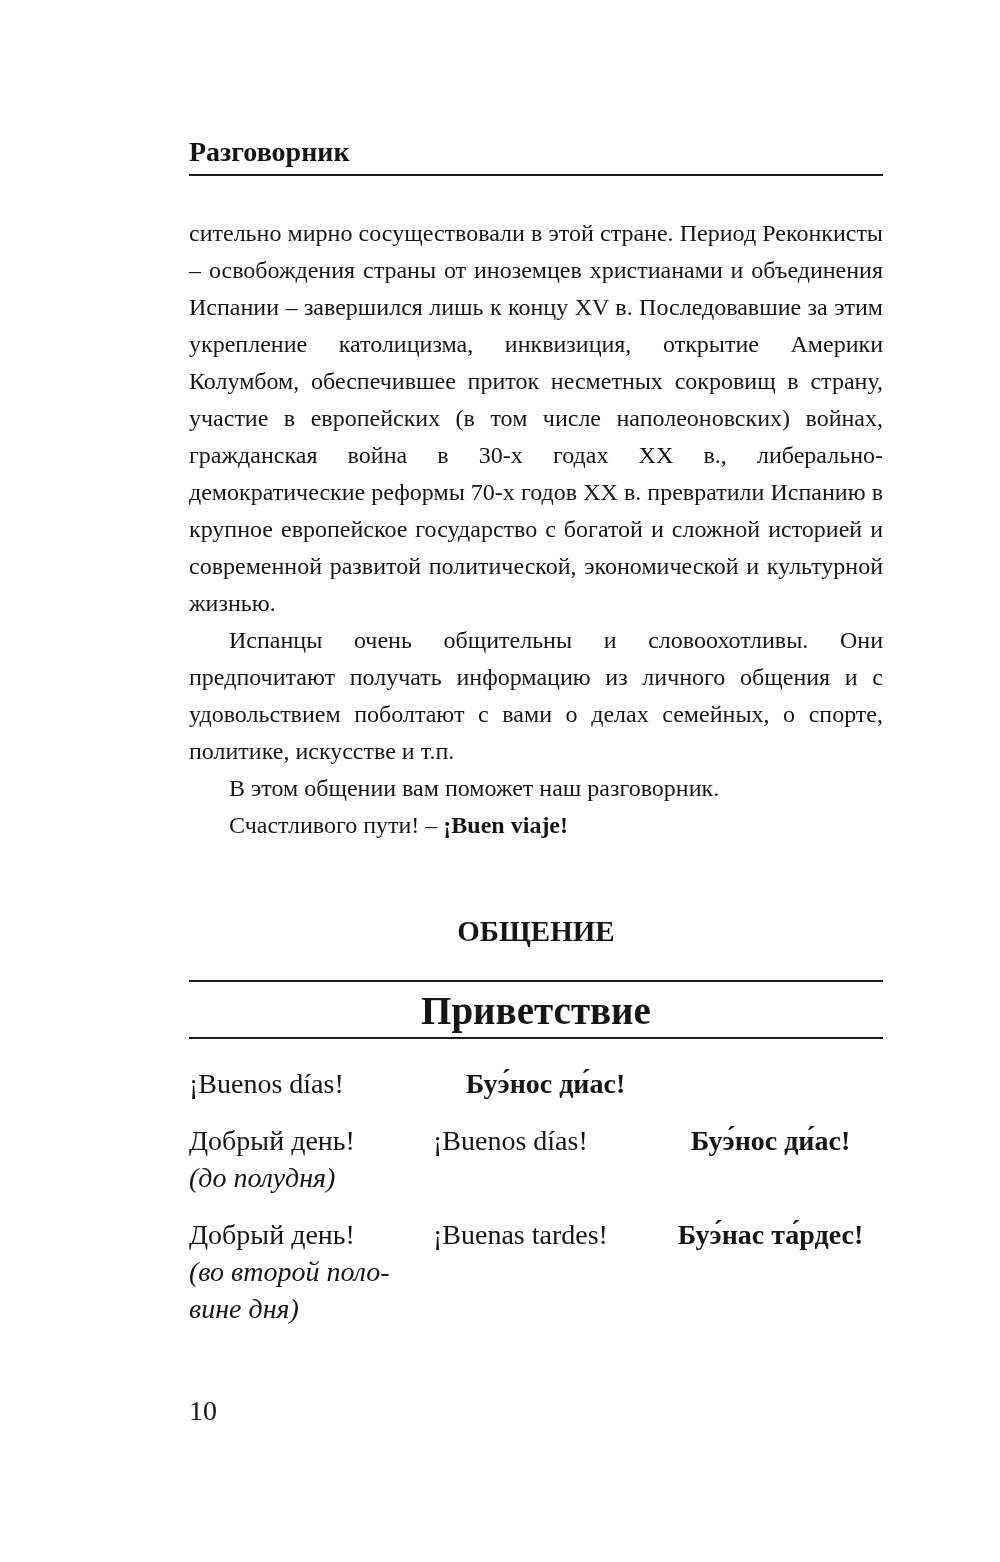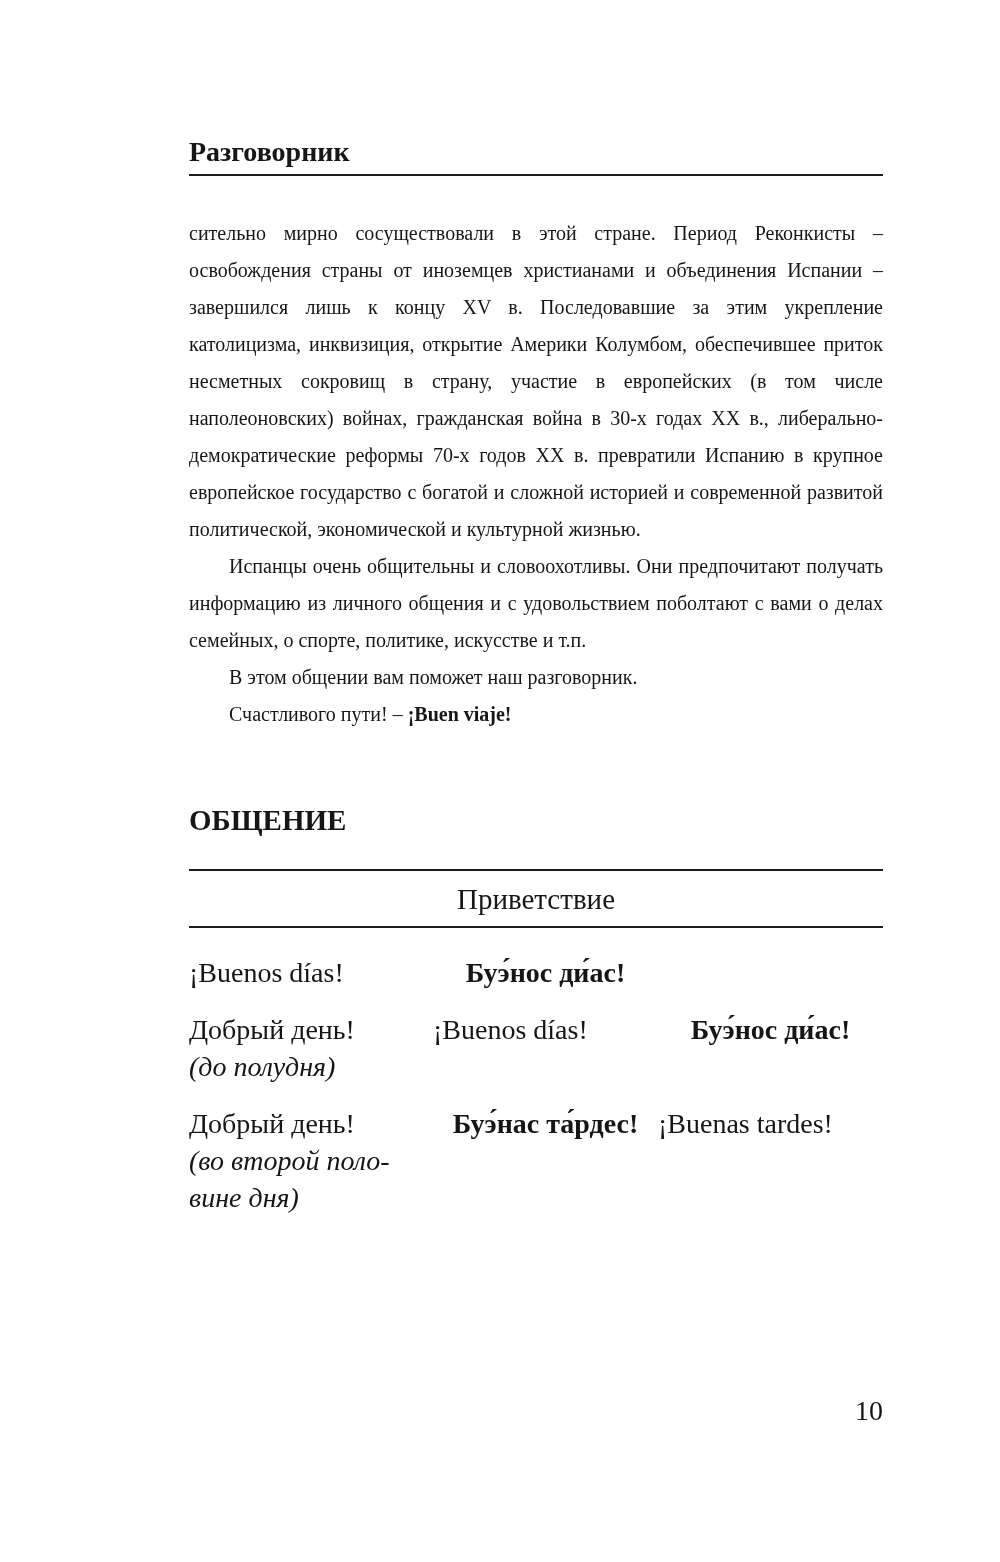--- a/index.html
+++ b/index.html
@@ -20,40 +20,40 @@
     font-size: 28px;
     font-weight: bold;
     line-height: 30px;
   }
   .rule {
     border: none;
     border-top: 2.5px solid #1c1c1c;
   }
   .rule-header { margin-top: 7px; }
   .body-text p {
-    font-size: 20px;
+    font-size: 24px;
     line-height: 37px;
     text-align: justify;
   }
   .p-first { margin-top: 39px; }
   .indent { text-indent: 40px; }
   .bold { font-weight: bold; }
   .section-title {
     margin-top: 72px;
-    text-align: left;
+    text-align: center;
     font-size: 29px;
     font-weight: bold;
     line-height: 31px;
   }
   .rule-above-sub { margin-top: 33px; }
   .section-subtitle {
     margin-top: 13px;
     text-align: center;
-    font-size: 29px;
-    font-weight: normal;
+    font-size: 39px;
+    font-weight: bold;
     line-height: 31px;
   }
   .rule-below-sub { margin-top: 11px; }
   .phrase-table {
     margin-top: 26px;
   }
   .phrase-row {
     display: grid;
     grid-template-columns: 244px 225px 1fr;
     margin-bottom: 20px;
@@ -66,21 +66,21 @@
     display: block;
     font-style: italic;
     white-space: pre-line;
   }
   .cell-tr { font-weight: bold; text-align: center; }
   .page-number {
     position: absolute;
     top: 1392px;
     left: 189px;
     width: 694px;
-    text-align: right;
+    text-align: left;
     font-size: 28px;
     line-height: 37px;
   }
 </style>
 </head>
 <body>
 
 <div class="page">
   <div class="content">
 
@@ -114,21 +114,21 @@
         <div class="cell">¡Buenos días!</div>
         <div class="cell cell-tr">Буэ́нос ди́ас!</div>
       </div>
 
       <div class="phrase-row">
         <div class="cell">
           <span>Добрый день!</span>
           <span class="cell-note">(во второй поло-
 вине дня)</span>
         </div>
+        <div class="cell">¡Buenas tardes!</div>
         <div class="cell cell-tr">Буэ́нас та́рдес!</div>
-        <div class="cell">¡Buenas tardes!</div>
       </div>
 
     </div>
   </div>
 
   <div class="page-number">10</div>
 </div>
 
 </body></html>

